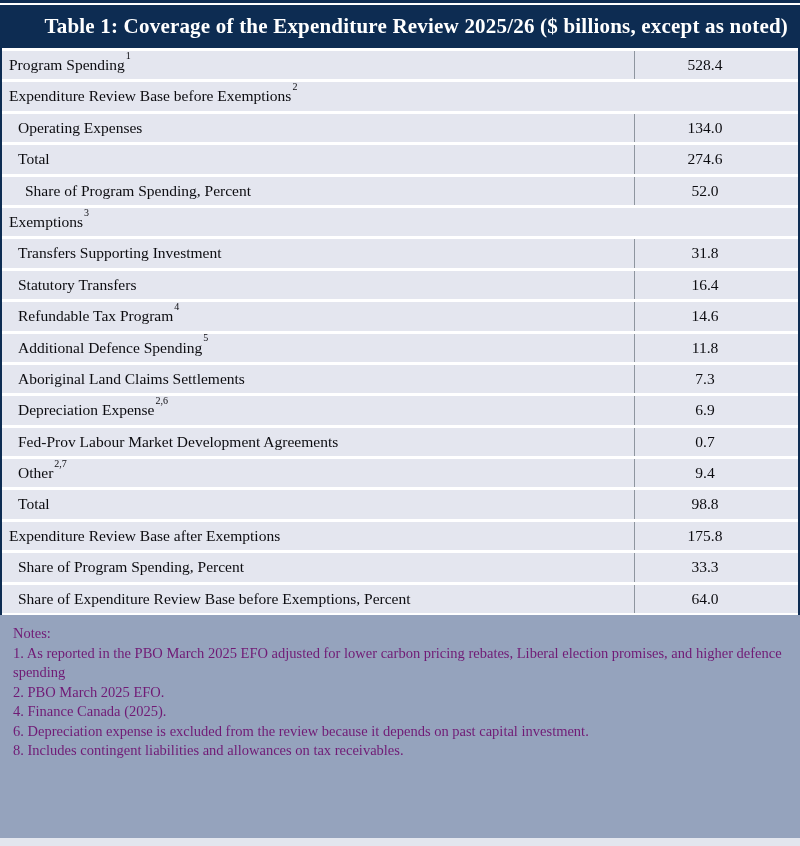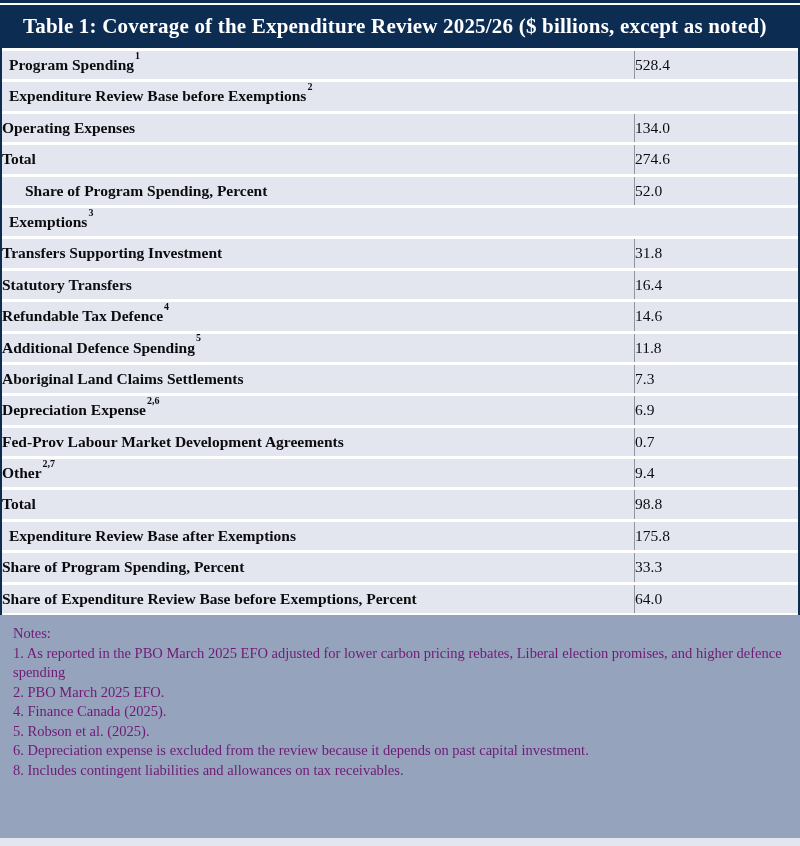--- a/index.html
+++ b/index.html
@@ -17,21 +17,22 @@
   }
 
   .top-strip { height: 3px; background: #0d2c52; }
   .top-gap   { height: 2px; background: #ffffff; }
 
   .title-bar {
     height: 43px;
     background: #0d2c52;
     display: flex;
     align-items: center;
-    padding: 0 23px;
+    padding: 0 12px;
+    justify-content: flex-end;
   }
   .title-bar .title {
     color: #ffffff;
     font-weight: bold;
     font-size: 21px;
     letter-spacing: 0.2px;
     white-space: nowrap;
   }
 
   .table-body {
@@ -50,34 +51,33 @@
   }
   .row:last-child { margin-bottom: 0; }
 
   .row-label {
     flex: 1;
     line-height: 28.4px;
     font-size: 15.5px;
     color: #0c0c10;
     white-space: nowrap;
     overflow: hidden;
-    font-weight: bold;
   }
   .row.data .row-label { border-right: 1.5px solid #8e959f; }
 
   .indent-0 { padding-left: 7px; }
-  .indent-1 { }
+  .indent-1 { padding-left: 16px; }
   .indent-2 { padding-left: 23px; }
 
   .row-value {
     width: 163px;
     line-height: 28.4px;
     font-size: 15.5px;
     color: #0c0c10;
-    text-align: left;
+    text-align: center;
     padding-right: 23px;
   }
 
   .row sup {
     font-size: 10px;
     position: relative;
     top: -5px;
     margin-left: 1px;
     line-height: 0;
   }
@@ -134,21 +134,21 @@
   </div>
         <div class="row data">
     <div class="row-label indent-1"><span>Transfers Supporting Investment</span></div>
     <div class="row-value">31.8</div>
   </div>
         <div class="row data">
     <div class="row-label indent-1"><span>Statutory Transfers</span></div>
     <div class="row-value">16.4</div>
   </div>
         <div class="row data">
-    <div class="row-label indent-1"><span>Refundable Tax Defence</span><sup>4</sup></div>
+    <div class="row-label indent-1"><span>Refundable Tax Program</span><sup>4</sup></div>
     <div class="row-value">14.6</div>
   </div>
         <div class="row data">
     <div class="row-label indent-1"><span>Additional Defence Spending</span><sup>5</sup></div>
     <div class="row-value">11.8</div>
   </div>
         <div class="row data">
     <div class="row-label indent-1"><span>Aboriginal Land Claims Settlements</span></div>
     <div class="row-value">7.3</div>
   </div>
@@ -182,21 +182,20 @@
   </div>
       </div>
   </div>
 
   <div class="notes">
     <div class="note-line">Notes:</div>
     <div>
         <div class="note-line">1. As reported in the PBO March 2025 EFO adjusted for lower carbon pricing rebates, Liberal election promises, and higher defence spending</div>
         <div class="note-line">2. PBO March 2025 EFO.</div>
         <div class="note-line">4. Finance Canada (2025).</div>
-        <div class="note-line">5. Robson et al. (2025).</div>
         <div class="note-line">6. Depreciation expense is excluded from the review because it depends on past capital investment.</div>
         <div class="note-line">8. Includes contingent liabilities and allowances on tax receivables.</div>
       </div>
   </div>
 
   <div class="bottom-strip"></div>
 
 </div>
 
 </body></html>

